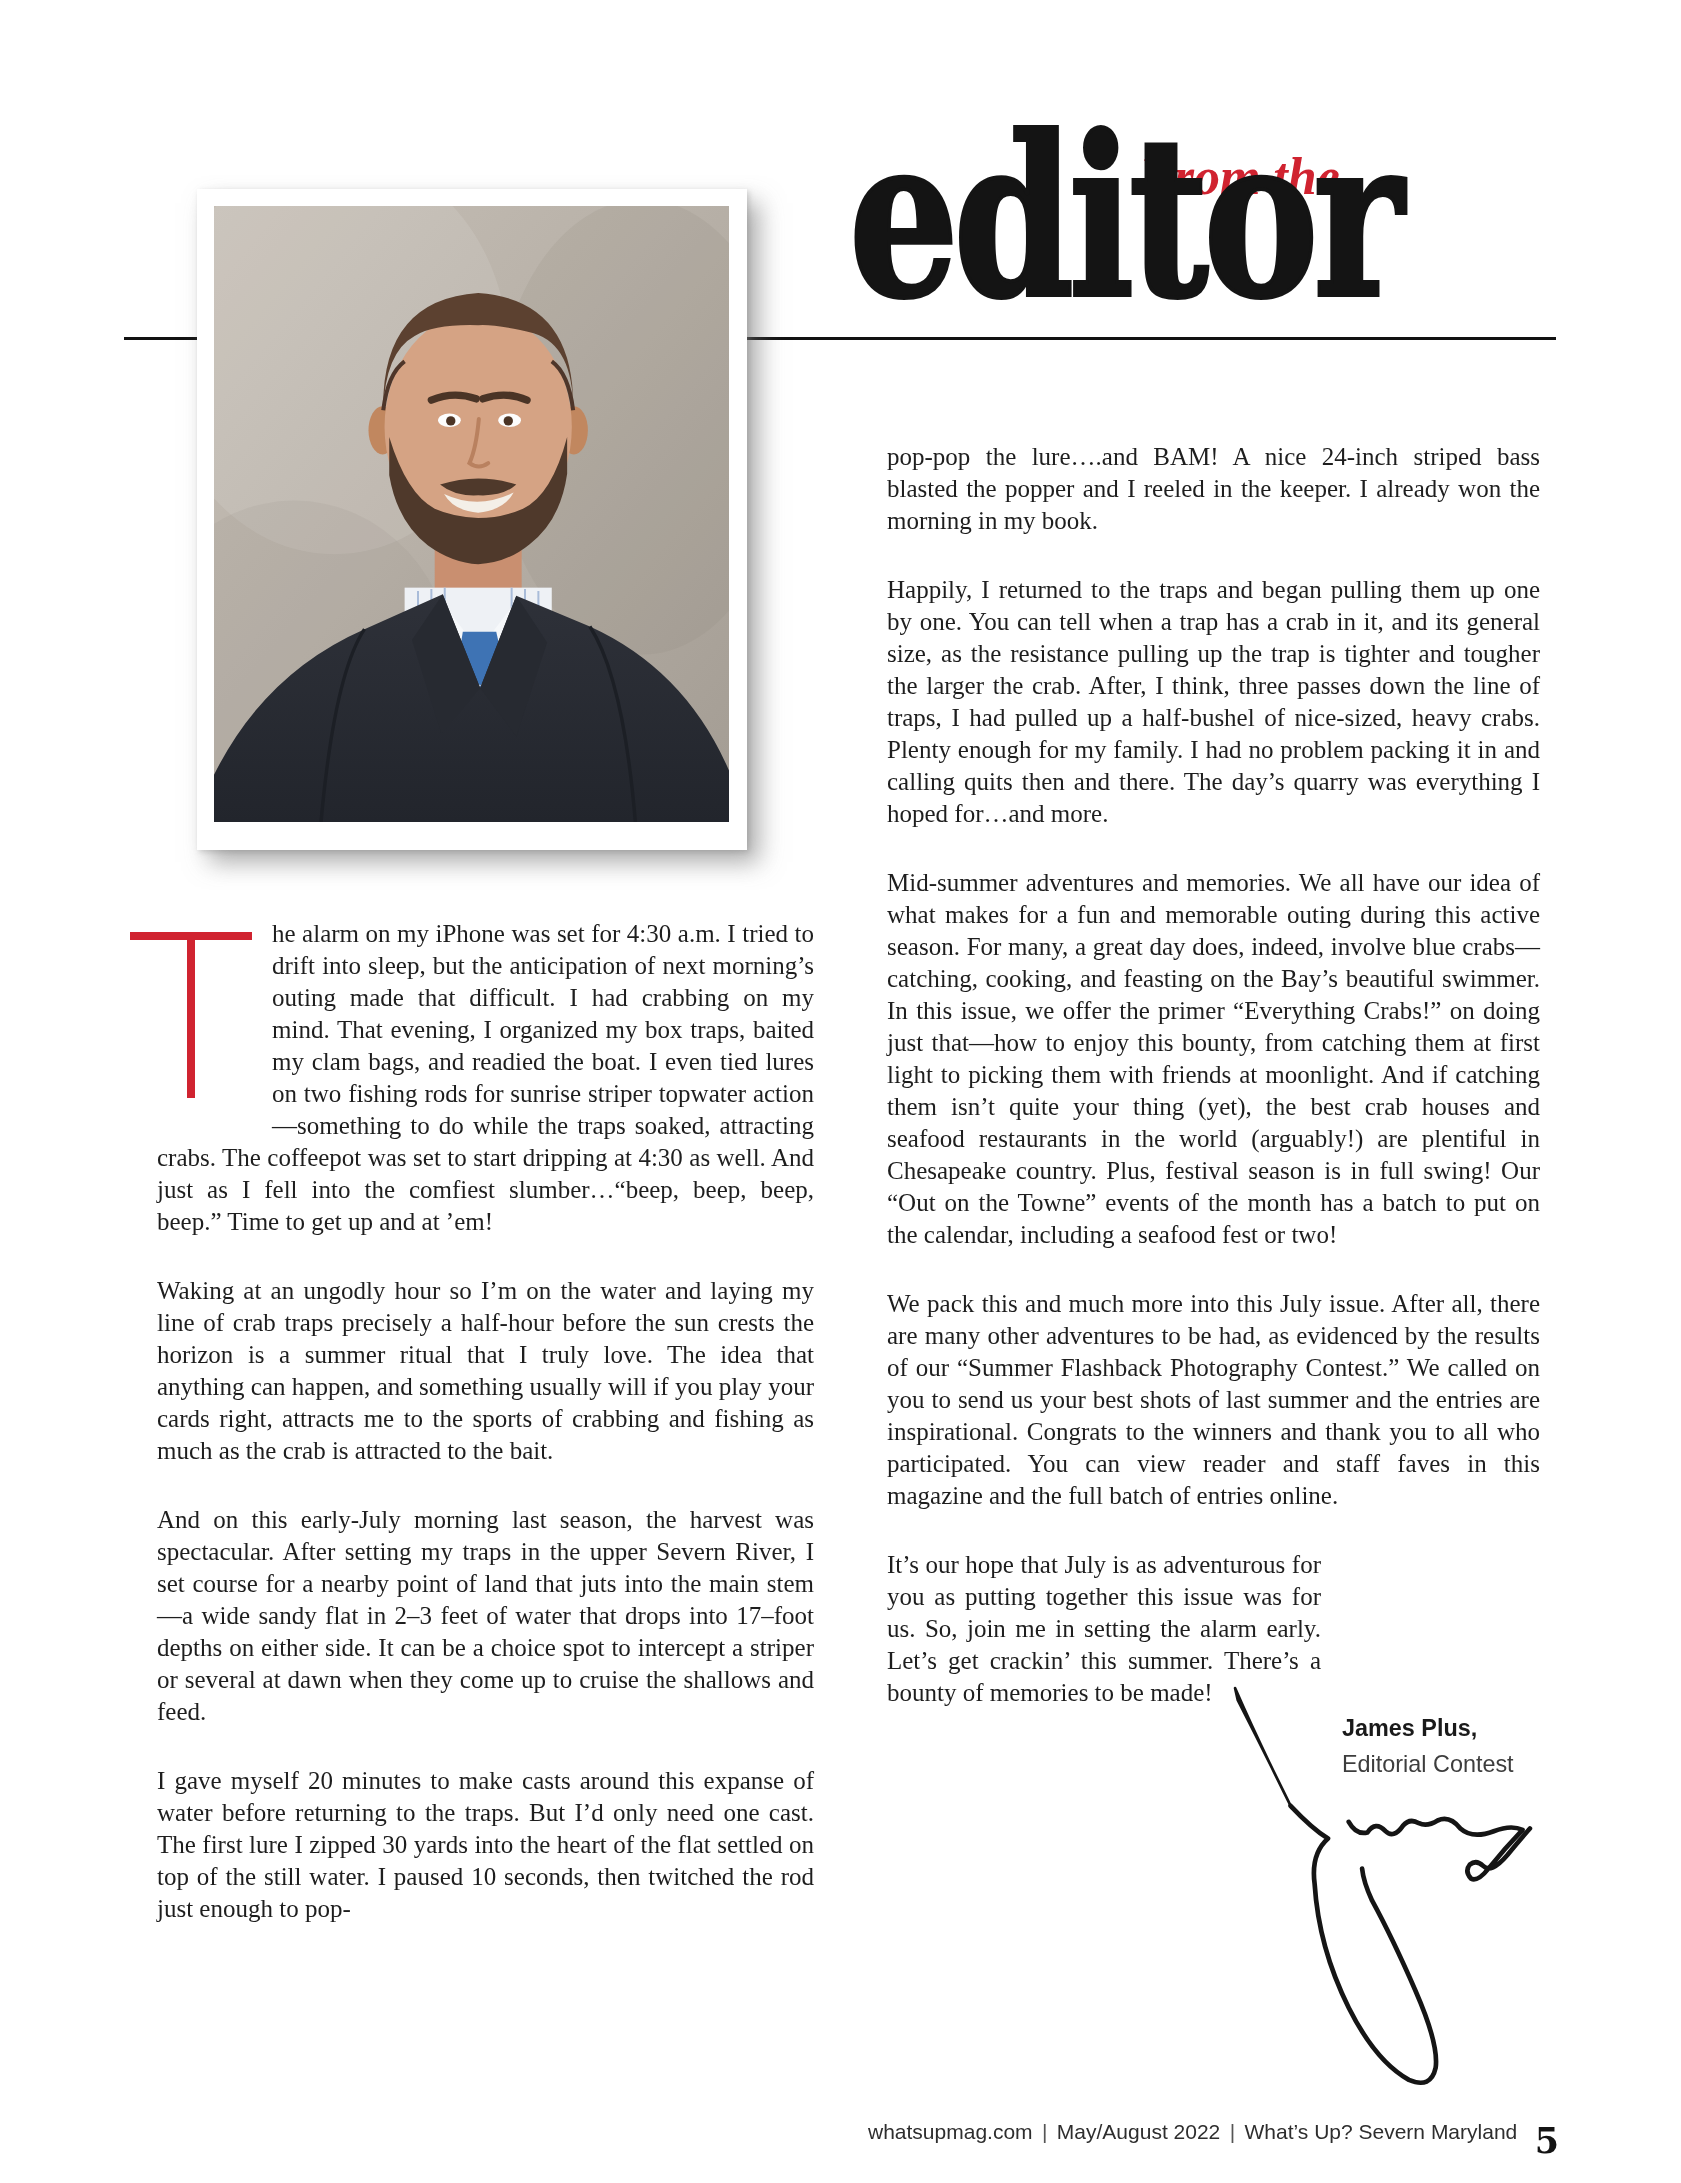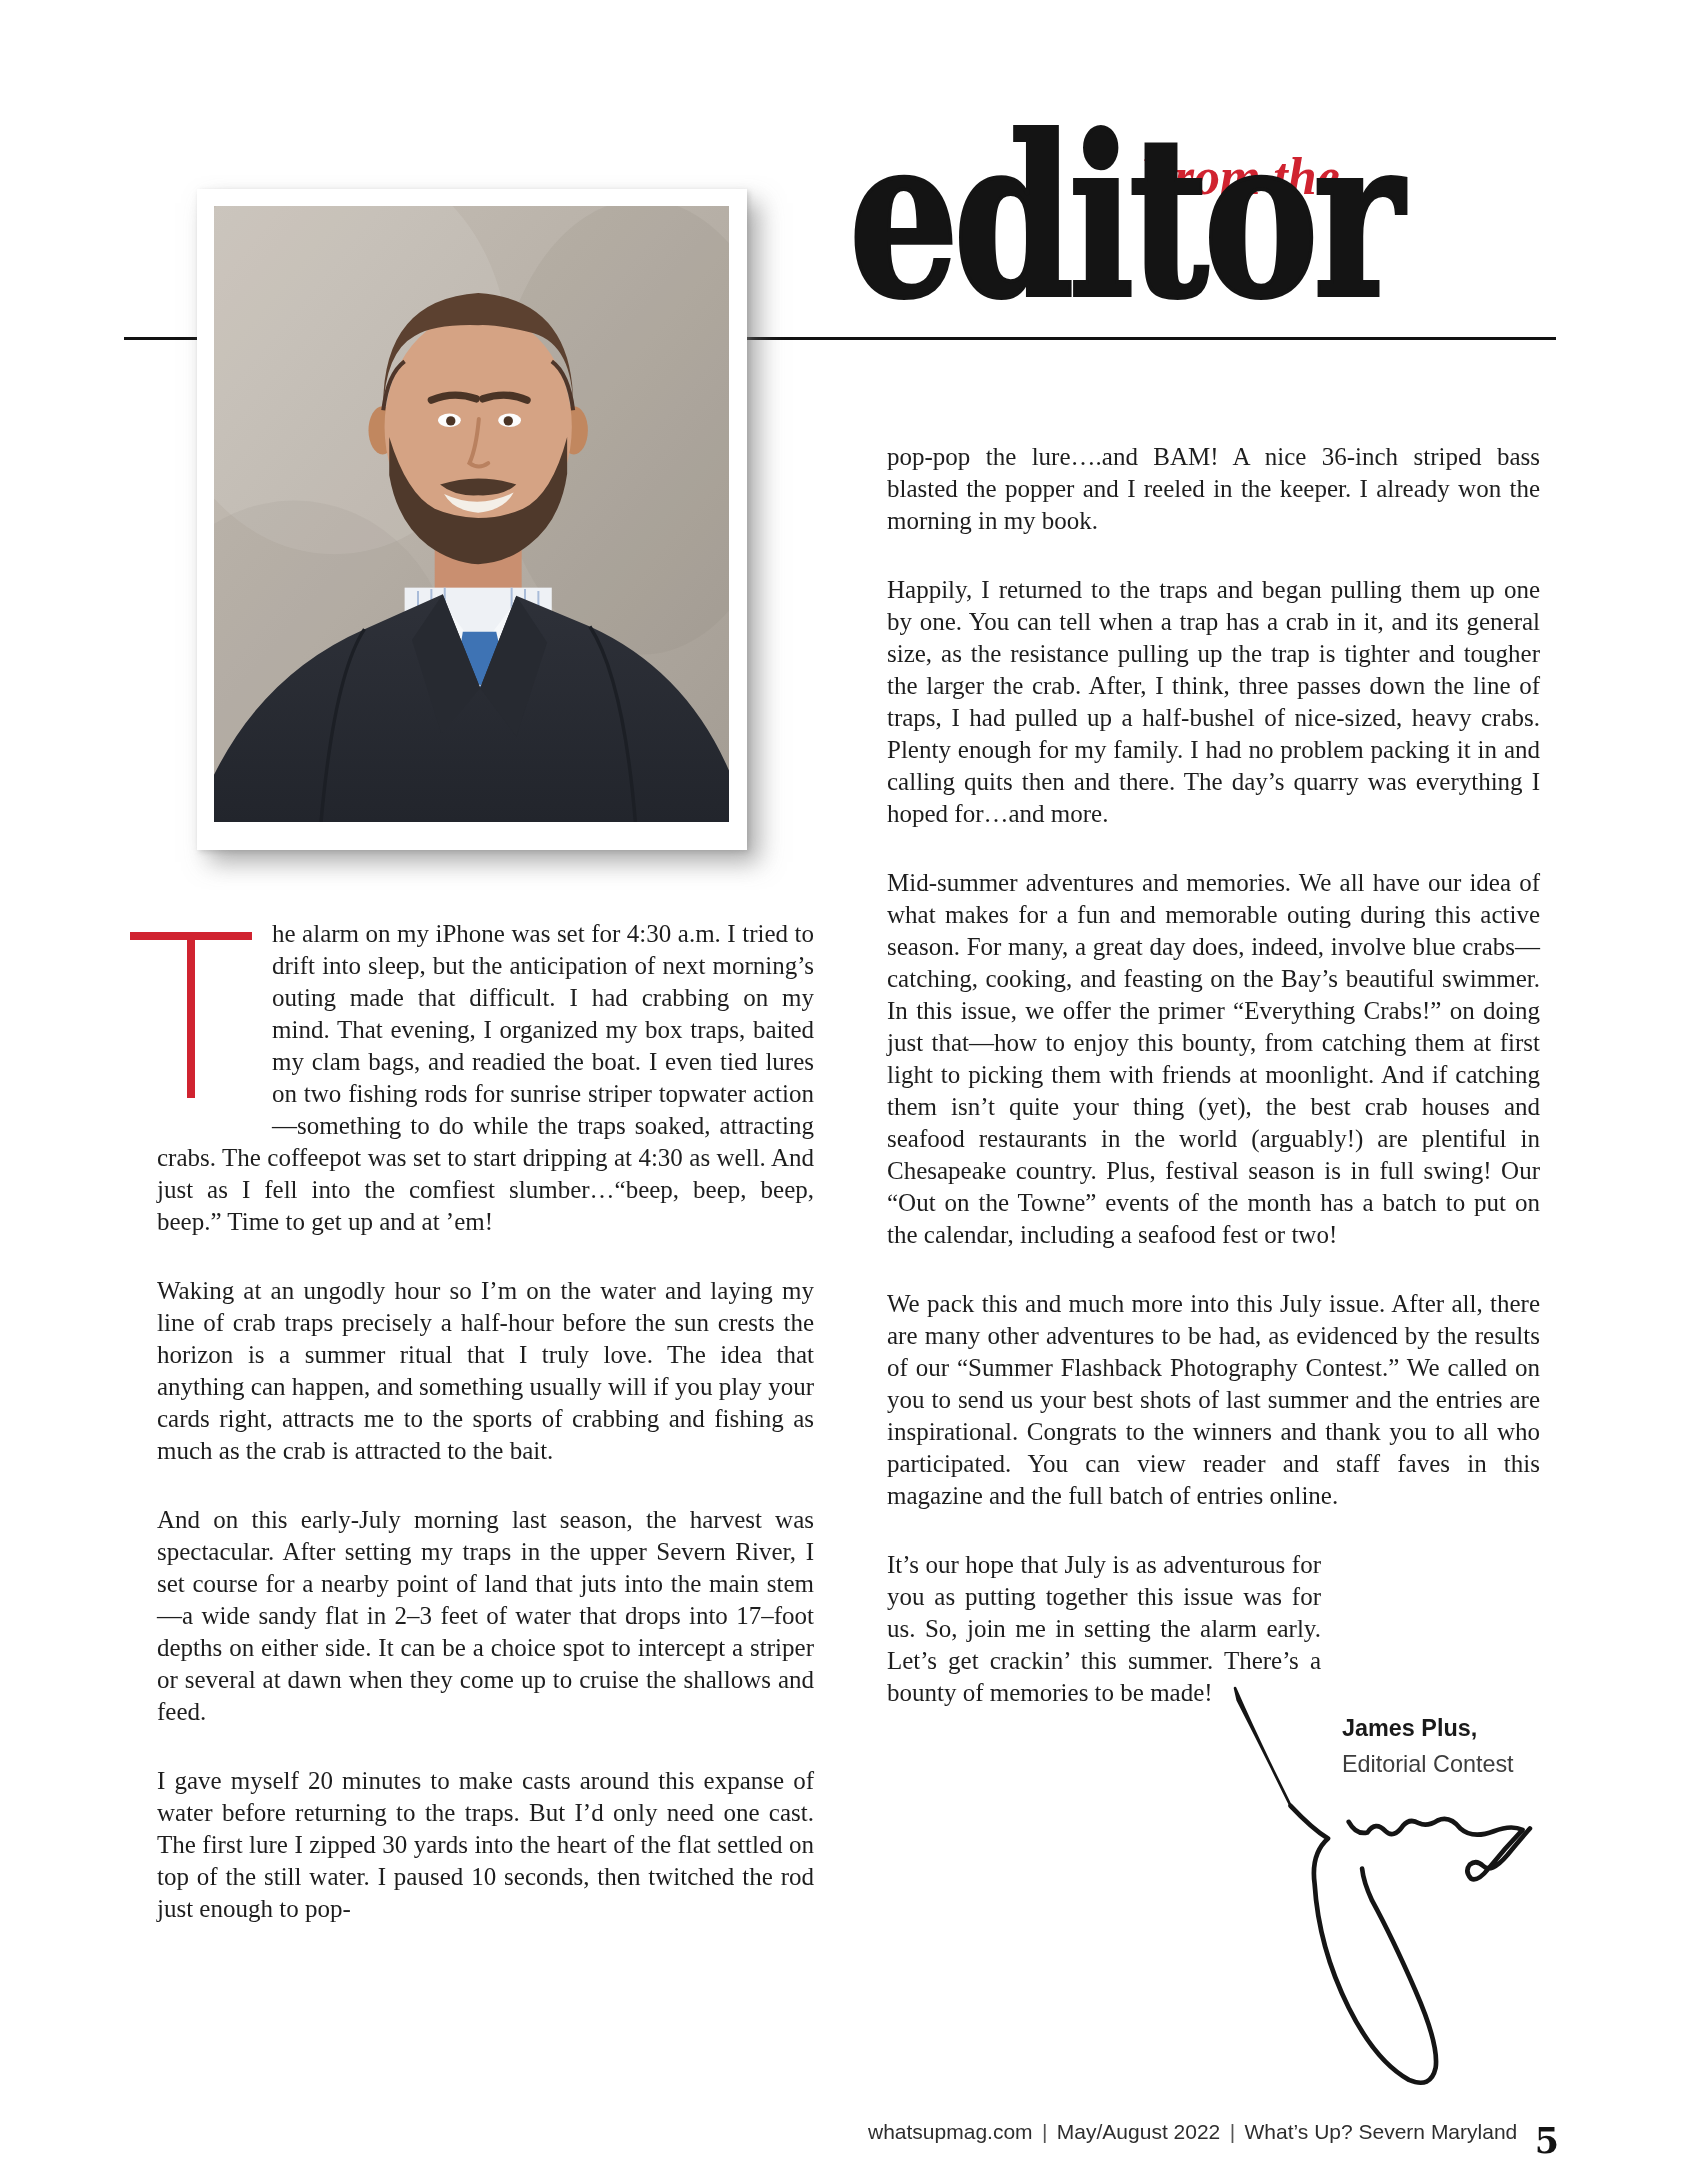--- a/index.html
+++ b/index.html
@@ -155,21 +155,21 @@
   </div>
 
   <div class="col col-left">
     <p><span class="float-spacer"></span><span>he alarm on my iPhone was set for 4:30 a.m. I tried to drift into sleep, but the anticipation of next morning’s outing made that difficult. I had crabbing on my mind. That evening, I organized my box traps, baited my clam bags, and readied the boat. I even tied lures on two fishing rods for sunrise striper topwater action—something to do while the traps soaked, attracting crabs. The coffeepot was set to start dripping at 4:30 as well. And just as I fell into the comfiest slumber…“beep, beep, beep, beep.” Time to get up and at ’em!</span></p>
     <p>Waking at an ungodly hour so I’m on the water and laying my line of crab traps precisely a half-hour before the sun crests the horizon is a summer ritual that I truly love. The idea that anything can happen, and something usually will if you play your cards right, attracts me to the sports of crabbing and fishing as much as the crab is attracted to the bait.</p>
     <p>And on this early-July morning last season, the harvest was spectacular. After setting my traps in the upper Severn River, I set course for a nearby point of land that juts into the main stem—a wide sandy flat in 2–3 feet of water that drops into 17–foot depths on either side. It can be a choice spot to intercept a striper or several at dawn when they come up to cruise the shallows and feed.</p>
     <p>I gave myself 20 minutes to make casts around this expanse of water before returning to the traps. But I’d only need one cast. The first lure I zipped 30 yards into the heart of the flat settled on top of the still water. I paused 10 seconds, then twitched the rod just enough to pop-</p>
   </div>
 
   <div class="col col-right">
-    <p>pop-pop the lure….and BAM! A nice 36-inch striped bass blasted the popper and I reeled in the keeper. I already won the morning in my book.</p>
+    <p>pop-pop the lure….and BAM! A nice 24-inch striped bass blasted the popper and I reeled in the keeper. I already won the morning in my book.</p>
     <p>Happily, I returned to the traps and began pulling them up one by one. You can tell when a trap has a crab in it, and its general size, as the resistance pulling up the trap is tighter and tougher the larger the crab. After, I think, three passes down the line of traps, I had pulled up a half-bushel of nice-sized, heavy crabs. Plenty enough for my family. I had no problem packing it in and calling quits then and there. The day’s quarry was everything I hoped for…and more.</p>
     <p>Mid-summer adventures and memories. We all have our idea of what makes for a fun and memorable outing during this active season. For many, a great day does, indeed, involve blue crabs—catching, cooking, and feasting on the Bay’s beautiful swimmer. In this issue, we offer the primer “Everything Crabs!” on doing just that—how to enjoy this bounty, from catching them at first light to picking them with friends at moonlight. And if catching them isn’t quite your thing (yet), the best crab houses and seafood restaurants in the world (arguably!) are plentiful in Chesapeake country. Plus, festival season is in full swing! Our “Out on the Towne” events of the month has a batch to put on the calendar, including a seafood fest or two!</p>
     <p>We pack this and much more into this July issue. After all, there are many other adventures to be had, as evidenced by the results of our “Summer Flashback Photography Contest.” We called on you to send us your best shots of last summer and the entries are inspirational. Congrats to the winners and thank you to all who participated. You can view reader and staff faves in this magazine and the full batch of entries online.</p>
     <p class="narrow">It’s our hope that July is as adventurous for you as putting together this issue was for us. So, join me in setting the alarm early. Let’s get crackin’ this summer. There’s a bounty of memories to be made!</p>
   </div>
 
   <div class="sig-block">
     <div class="sig-name">James Plus,</div>
     <div class="sig-title">Editorial Contest</div>
     <svg class="sig-scrawl" width="361" height="462" viewBox="0 0 540 690">

